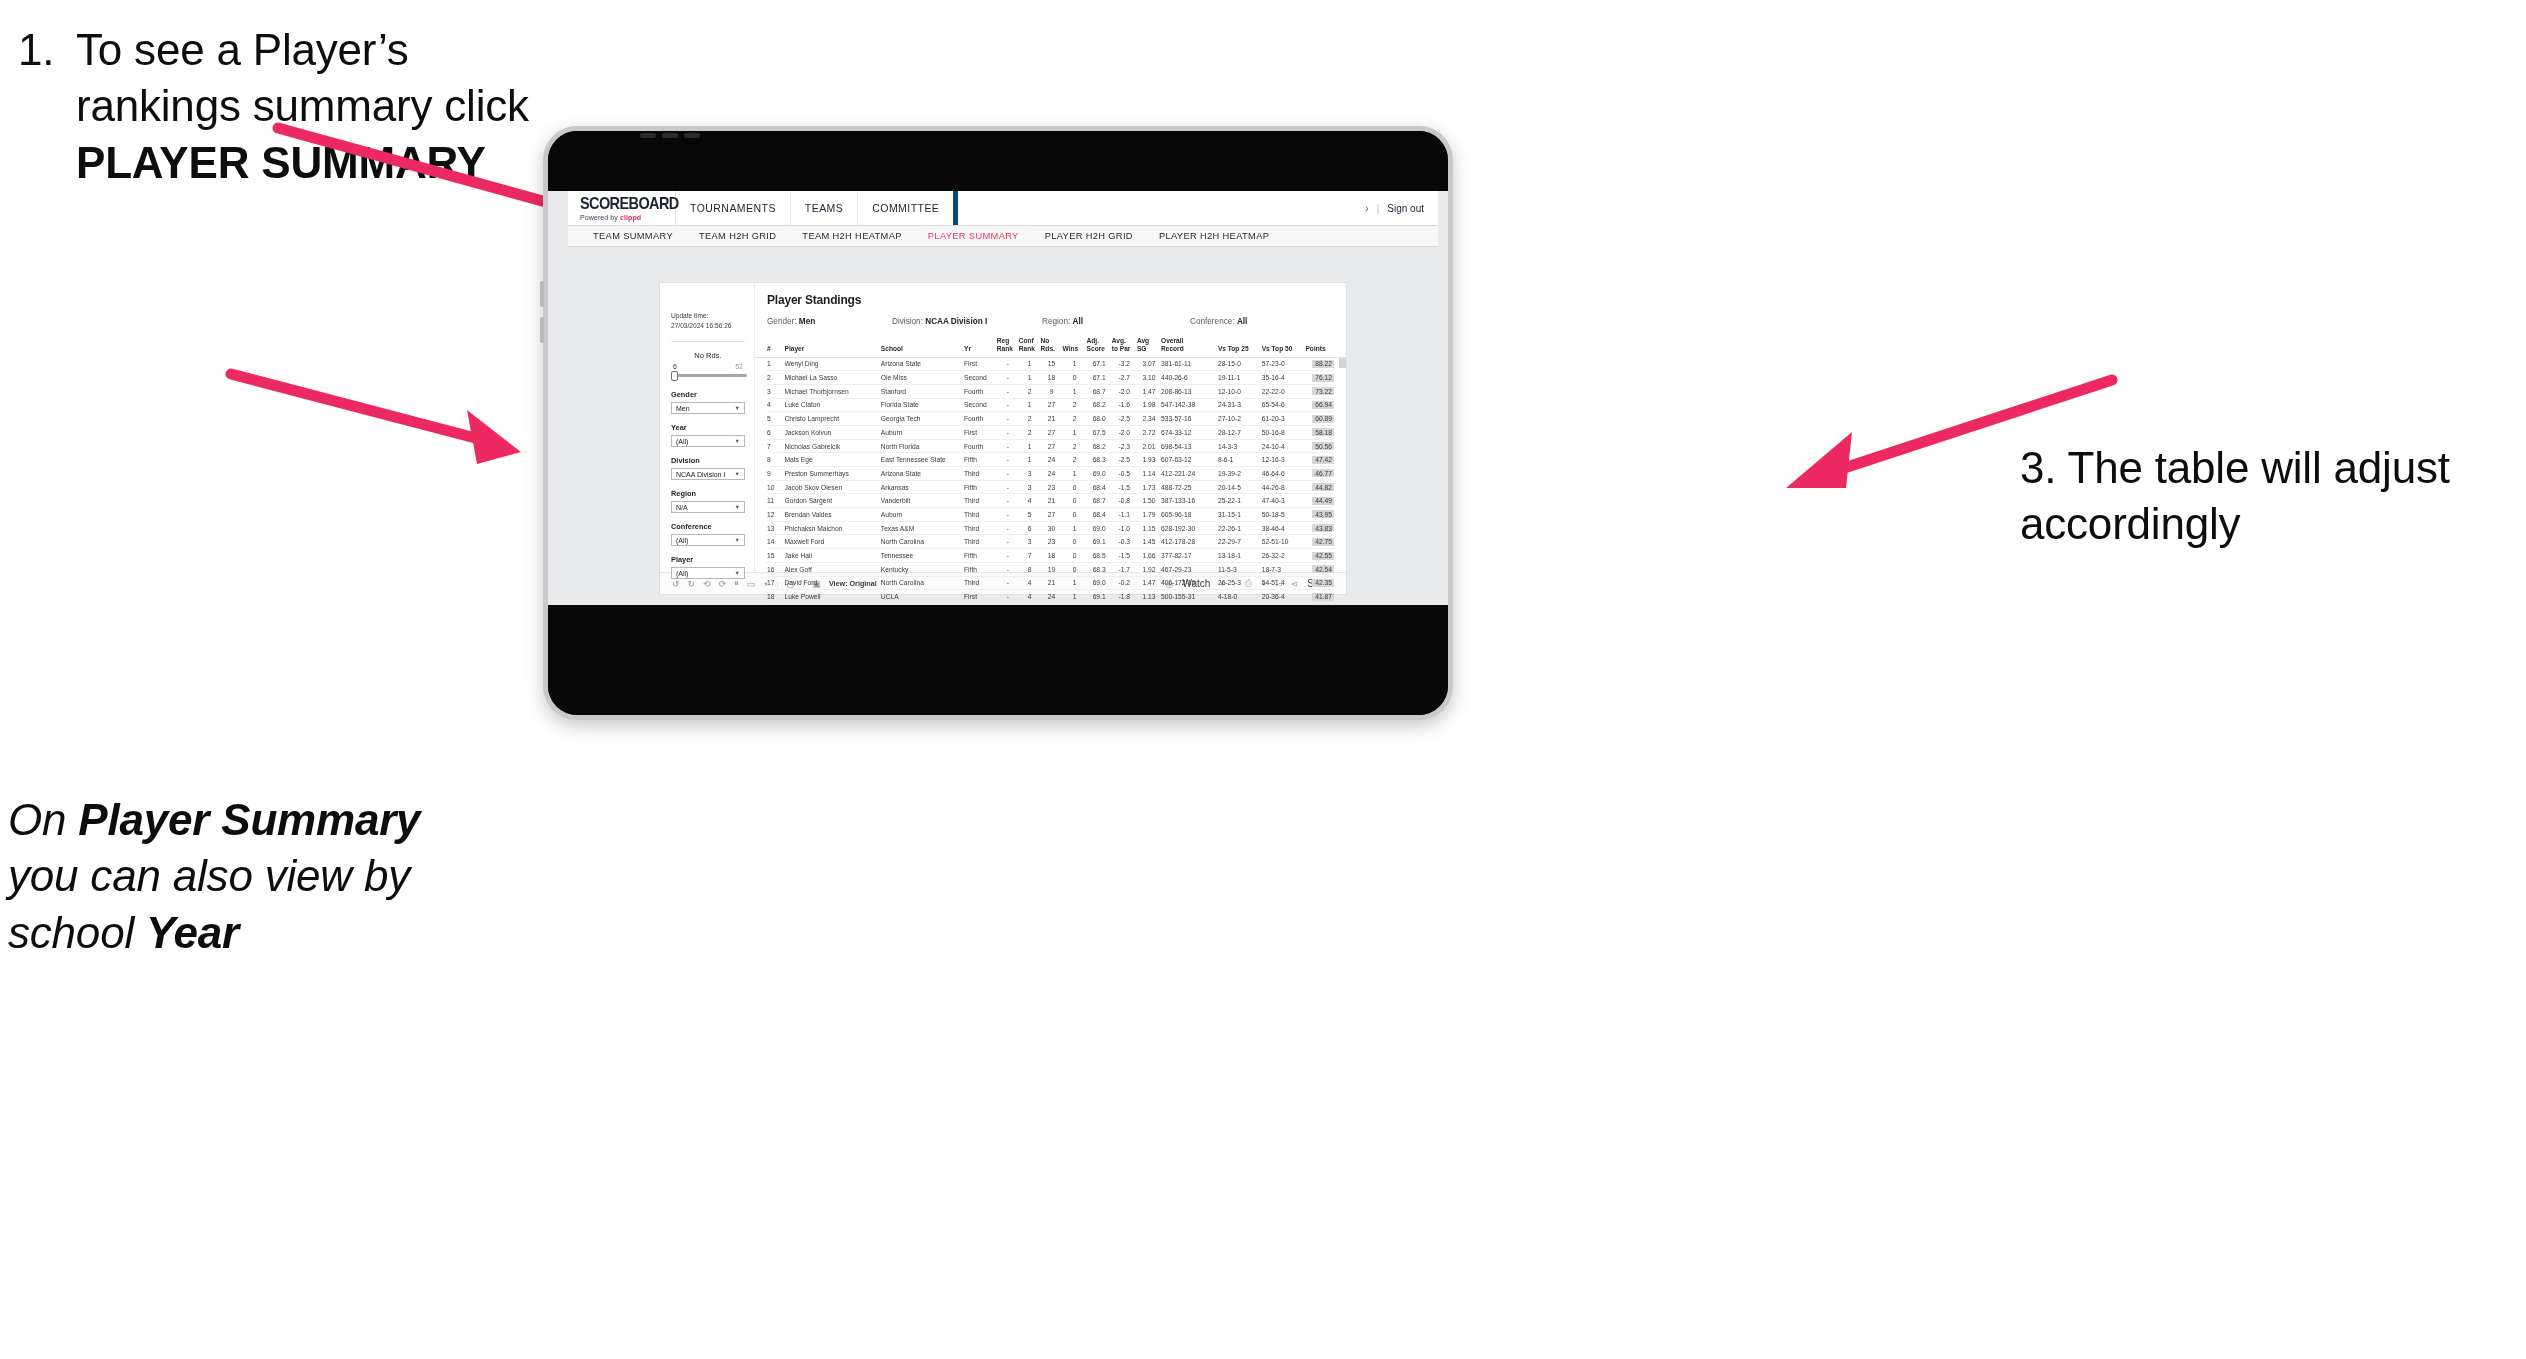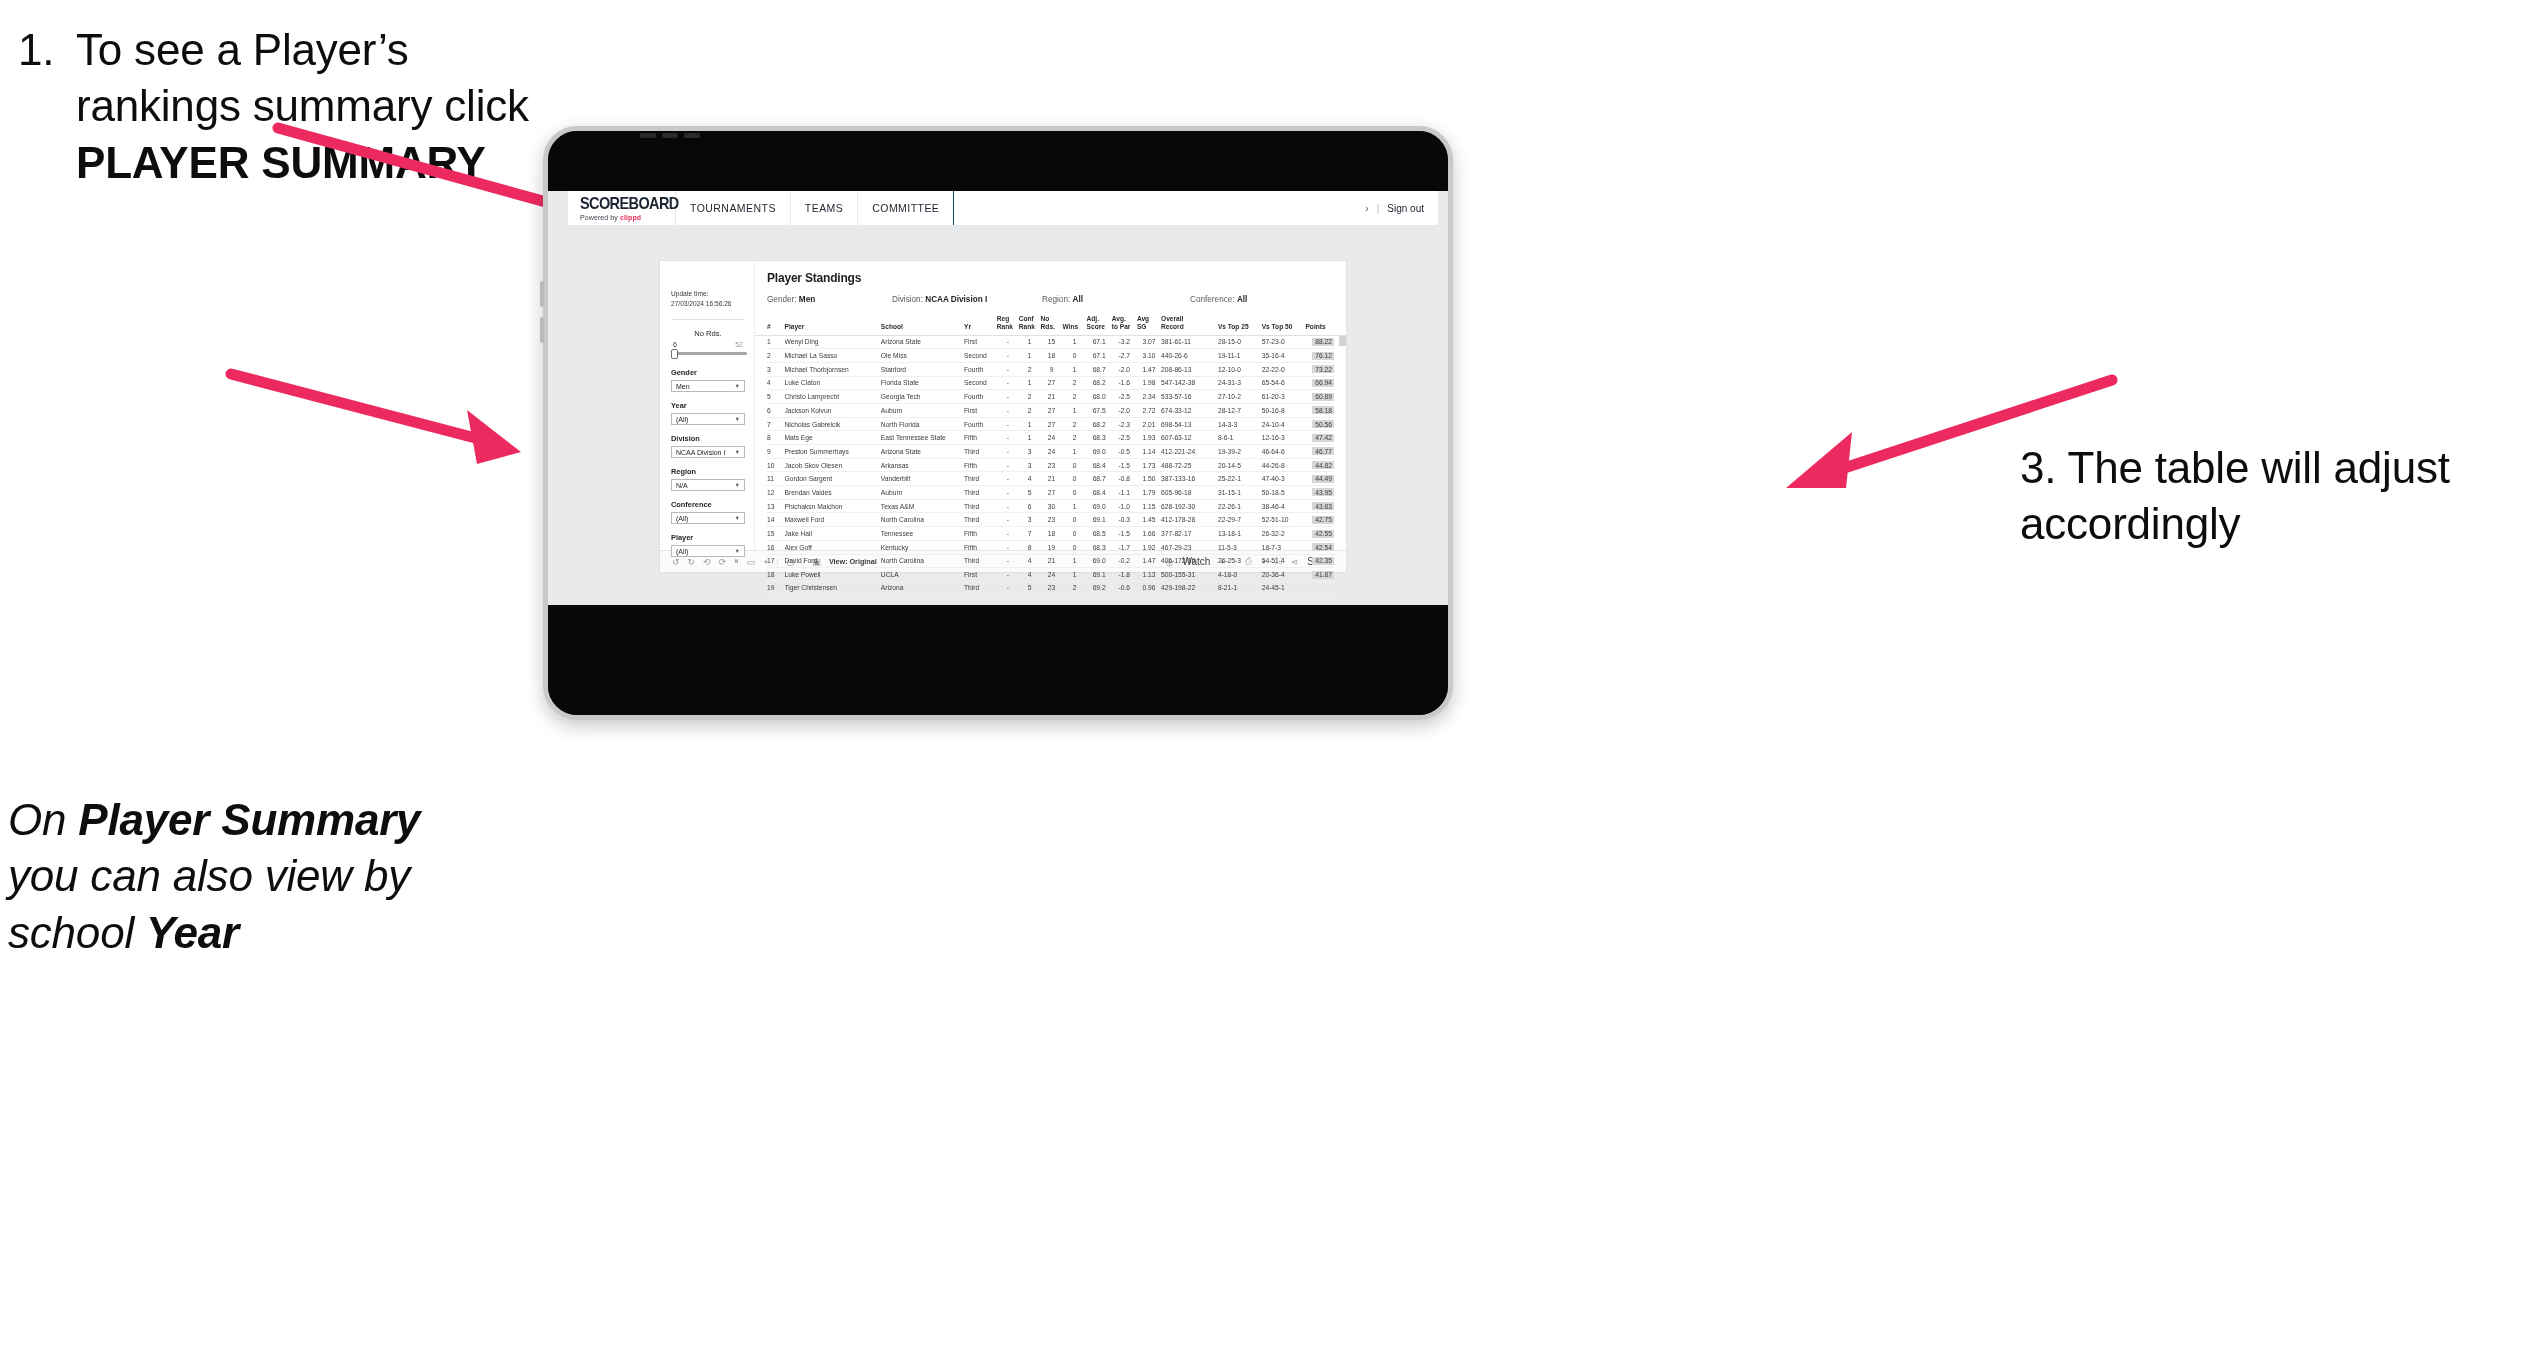--- a/index.html
+++ b/index.html
@@ -76,21 +76,21 @@
     color:#1b2430; line-height:1; transform: scaleY(1.18); transform-origin: left center;
   }
   .logo-sub { font-size:7px; color:#3d4450; margin-top:3.5px; letter-spacing:.1px;}
   .logo-sub .brand { color:#e8315b; font-weight:700;}
   .nav-items { display:flex; align-items:stretch; }
   .nav-item {
     display:flex; align-items:center; padding:0 14px;
     font-size:10.5px; color:#1b2430; letter-spacing:.45px;
     border-right:1px solid #e9e9e9; white-space:nowrap;text-align:center;
   }
-  .nav-item.last { border-right:1px solid #0c4a6e; }
+  .nav-item.last { border-right:5px solid #0c4a6e; }
   .nav-right {
     margin-left:auto; display:flex; align-items:center; gap:8px;
     padding-right:14px; font-size:10px; color:#1b2430;
   }
   .nav-right .chev { color:#555; font-size:10px; }
   .nav-right .divider { color:#bbb; }
 
   
   .subnav {
     position:relative; height:22px; background:#f7f7f8;
@@ -243,20 +243,28 @@
               <div class="nav-item">TEAMS</div>
               <div class="nav-item last">COMMITTEE</div>
             </div>
             <div class="nav-right">
               <span class="chev">›</span>
               <span class="divider">|</span>
               <span>Sign out</span>
             </div>
           </div>
 
+          <div class="subnav">
+            <div class="subnav-item">TEAM SUMMARY</div>
+            <div class="subnav-item">TEAM H2H GRID</div>
+            <div class="subnav-item">TEAM H2H HEATMAP</div>
+            <div class="subnav-item active">PLAYER SUMMARY</div>
+            <div class="subnav-item">PLAYER H2H GRID</div>
+            <div class="subnav-item">PLAYER H2H HEATMAP</div>
+          </div>
 
           <div class="content">
             <div class="viz">
               <div class="viz-body">
 
                 <div class="fpane">
                   <div class="upd">
                     <div>Update time:</div>
                     <div>27/03/2024 16:56:26</div>
                   </div>

